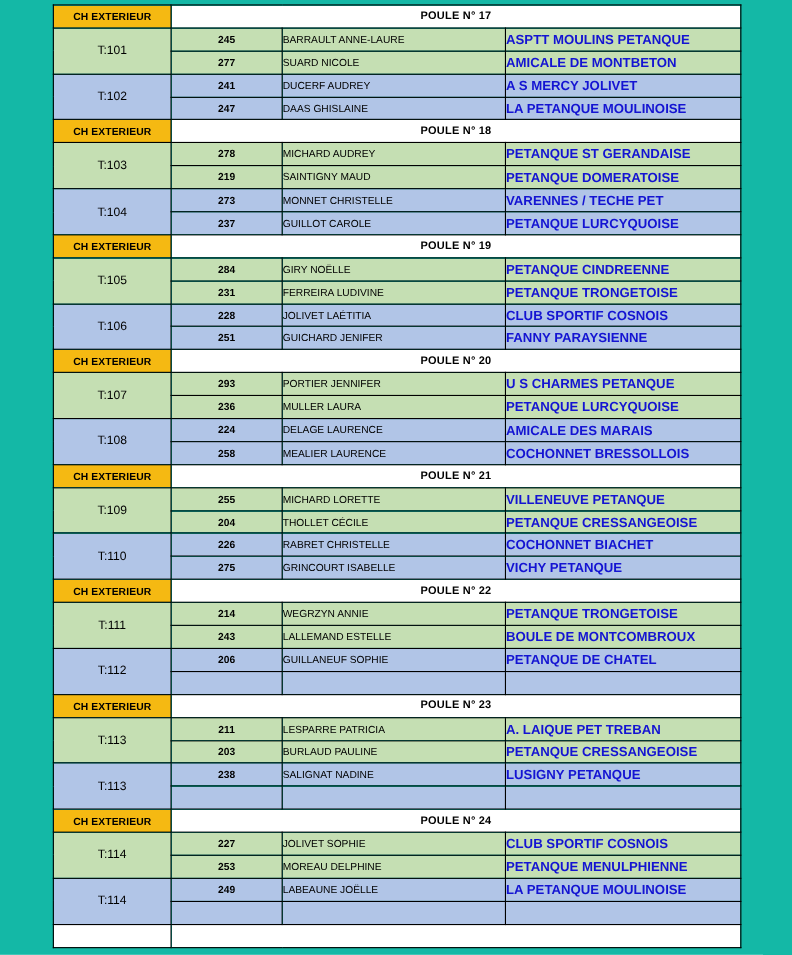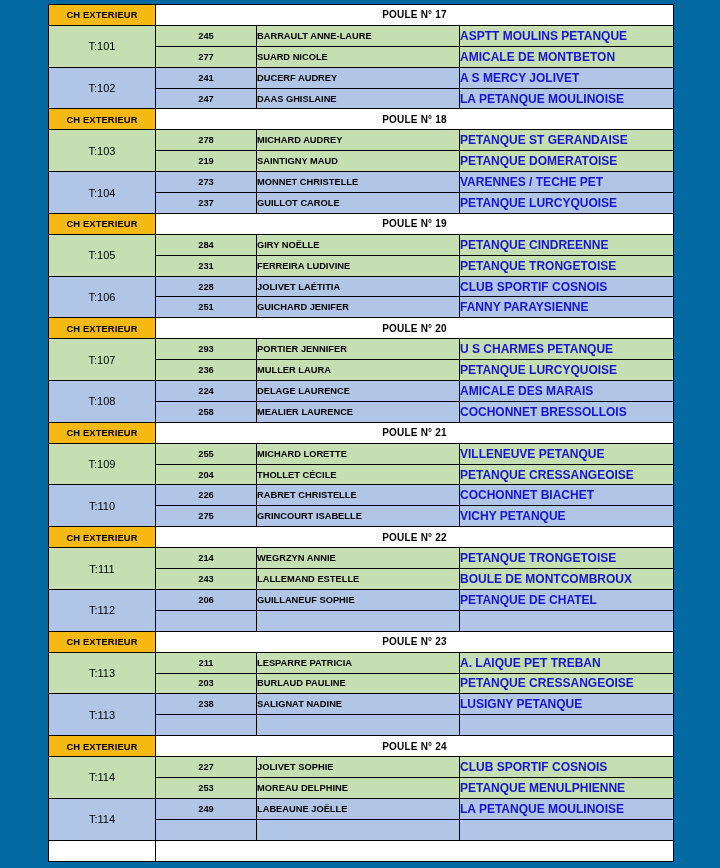--- a/index.html
+++ b/index.html
@@ -10,21 +10,21 @@
   body {
     width: 720px;
     height: 868px;
     font-family: "Liberation Sans", sans-serif;
     overflow: hidden;
   }
   .sheet {
     position: relative;
     width: 720px;
     height: 868px;
-    background: #0369a1;
+    background: #14b8a6;
   }
   table.grid {
     position: absolute;
     left: 48px;
     top: 4px;
     width: 625px;
     border-collapse: collapse;
     table-layout: fixed;
   }
   table.grid td {
@@ -68,21 +68,21 @@
   }
   td.num {
     text-align: center;
     font-size: 9.3px;
     font-weight: bold;
     color: #000000;
   }
   td.name {
     text-align: left;
     font-size: 9.3px;
-    font-weight: bold;
+    font-weight: normal;
     color: #000000;
     padding-left: 4px;
   }
   td.club {
     text-align: left;
     font-size: 12px;
     font-weight: bold;
     color: #1414D2;
     padding-left: 4px;
   }

